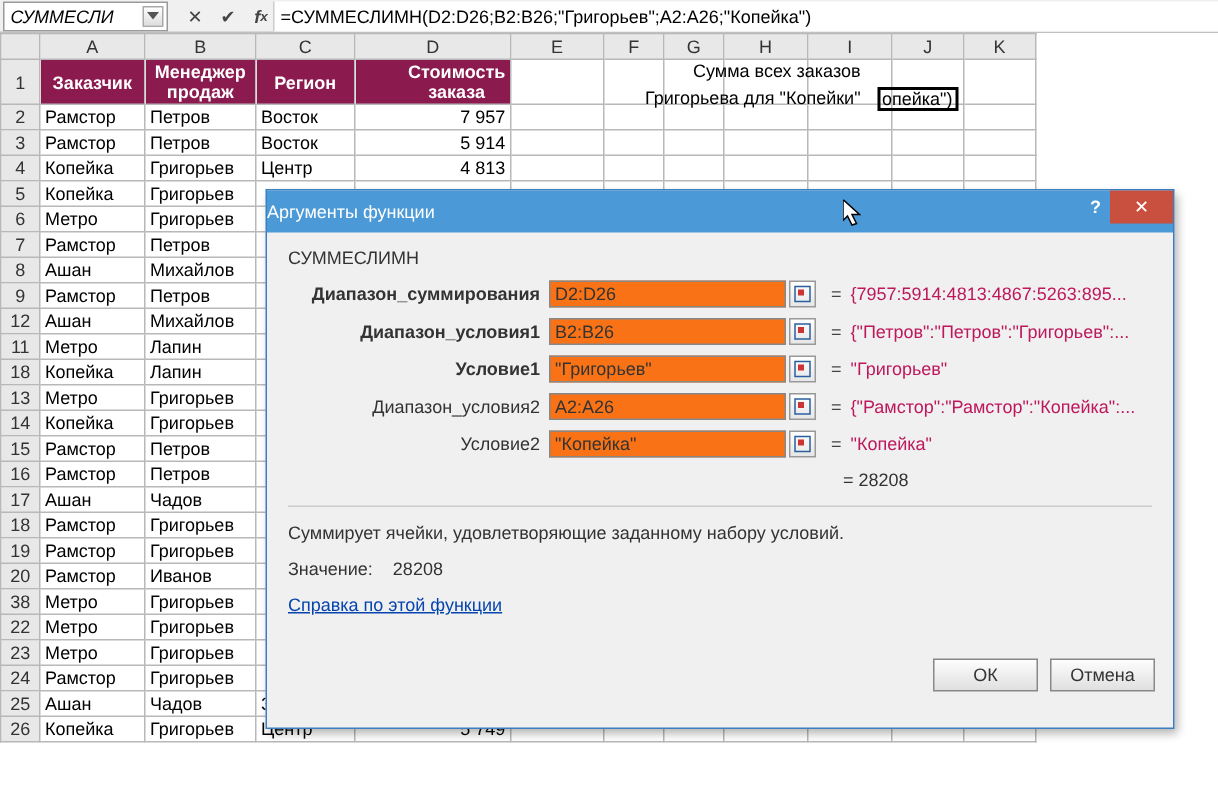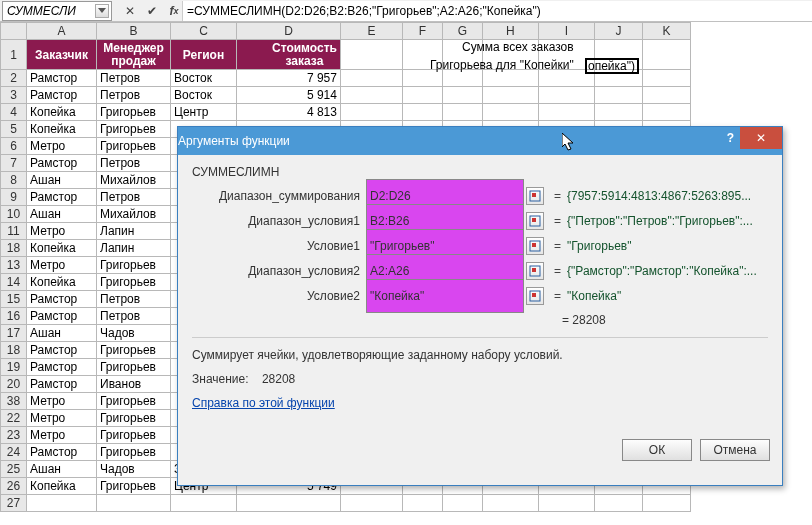--- a/index.html
+++ b/index.html
@@ -26,25 +26,25 @@
   .cursor { position:absolute; border: 2px solid #000; pointer-events:none; }
 
   .dialog { position: absolute; left: 177px; top: 126px; width: 606px; height: 360px; background: #f0f0f0; border: 1px solid #3a7fbf; box-shadow: 2px 3px 6px rgba(0,0,0,0.3); z-index: 10; }
   .dlg-title { height: 28px; background: #4b99d6; color: #fff; display:flex; align-items:center; justify-content:flex-start; position:relative; }
   .dlg-title .close { position:absolute; right:0; top:0; width:42px; height:22px; background:#c94f3e; color:#fff; display:flex; align-items:center; justify-content:center; font-size: 12px; }
   .dlg-title .help { position:absolute; right:48px; top:4px; color:#fff; font-weight:bold; }
   .dlg-body { padding: 10px 14px 10px 14px; font-size: 12px; color: #333; }
   .func-name { font-size: 12px; margin-bottom: 6px; }
   .arg-row { display:flex; align-items:center; height: 22px; margin-bottom: 3px; }
   .arg-label { width: 174px; text-align:right; padding-right: 6px; font-size: 12px; }
-  .arg-label.bold { font-weight: normal; }
-  .arg-input { width: 158px; height: 18px; border: 1px solid #888; background:#d946ef; font-size:12px; padding: 16px 3px; display:flex; align-items:center; }
+  .arg-label.bold { font-weight: bold; }
+  .arg-input { width: 158px; height: 18px; border: 1px solid #888; background:#f97316; font-size:12px; padding: 0 3px; display:flex; align-items:center; }
   .range-btn { width: 18px; height: 18px; border: 1px solid #999; background: linear-gradient(#fff,#e6e6e6); margin-left: 2px; display:flex; align-items:center; justify-content:center; }
   .arg-eq { margin-left: 10px; color: #444; }
-  .arg-val { margin-left: 6px; color: #14532d; white-space: nowrap; overflow: hidden; max-width: 190px; text-align: center; }
+  .arg-val { margin-left: 6px; color: #be185d; white-space: nowrap; overflow: hidden; max-width: 190px; text-align: center; }
   .result-eq { margin-left: 370px; margin-top: 6px; margin-bottom: 10px; }
   .desc { font-size: 12px; margin-bottom: 10px; }
   .desc-detail { display:flex; margin-bottom: 14px; }
   .desc-detail .lbl { font-weight: bold; width: 200px; text-align:right; padding-right: 6px; }
   .value-line { margin-bottom: 10px; }
   .help-link { color: #0645ad; text-decoration: underline; cursor: pointer; }
   .dlg-buttons { position:absolute; right: 12px; bottom: 24px; display:flex; gap: 8px; }
   .dlg-btn { width: 70px; height: 22px; border: 1px solid #888; background: linear-gradient(#fdfdfd,#e0e0e0); display:flex; align-items:center; justify-content:center; font-size:12px; }
 
   .mouse-cursor { position:absolute; z-index: 20; width: 14px; height: 18px; pointer-events:none; }
@@ -208,21 +208,21 @@
           <td class="num"></td>
           <td class=""></td>
           <td class=""></td>
           <td class=""></td>
           <td class=""></td>
           <td class=""></td>
           <td class=""></td>
           <td class=""></td>
         </tr>
         <tr>
-          <th class="rowhdr">10</th>
+          <th class="rowhdr">12</th>
           <td class="">Ашан</td>
           <td class="">Михайлов</td>
           <td class=""></td>
           <td class="num"></td>
           <td class=""></td>
           <td class=""></td>
           <td class=""></td>
           <td class=""></td>
           <td class=""></td>
           <td class=""></td>
@@ -444,34 +444,20 @@
           <td class="">Григорьев</td>
           <td class="">Центр</td>
           <td class="num">5 749</td>
           <td class=""></td>
           <td class=""></td>
           <td class=""></td>
           <td class=""></td>
           <td class=""></td>
           <td class=""></td>
           <td class=""></td>
-        </tr>
-        <tr>
-          <th class="rowhdr">27</th>
-          <td></td>
-          <td></td>
-          <td></td>
-          <td></td>
-          <td></td>
-          <td></td>
-          <td></td>
-          <td></td>
-          <td></td>
-          <td></td>
-          <td></td>
         </tr>
       </tbody>
     </table>
   <div class="over-text" style="left:462px; top:18px;">Сумма всех заказов</div>
   <div class="over-text" style="left:430px; top:36px;">Григорьева для "Копейки"</div>
   <div class="cursor" style="left:585px; top:36px; width:54px; height:16px;"></div>
   <div class="over-text" style="left:588px; top:37px;">опейка")</div>
 </div>
 
 <div class="dialog">

